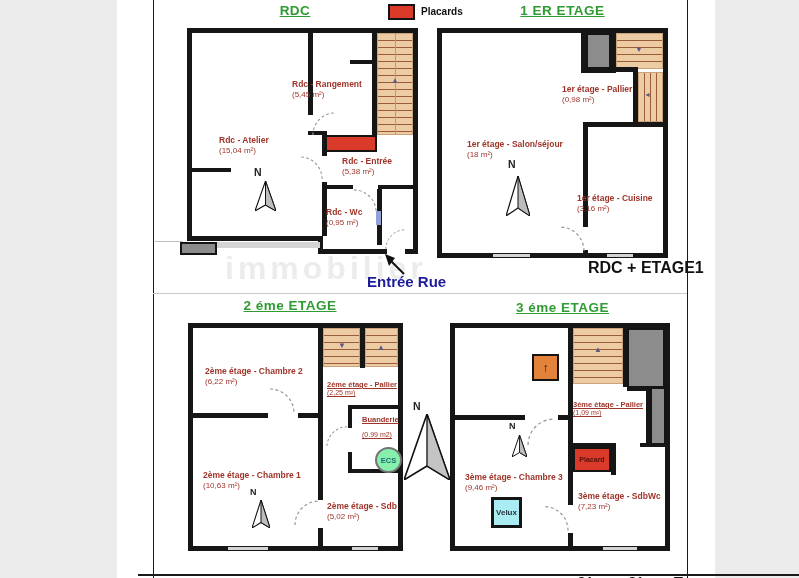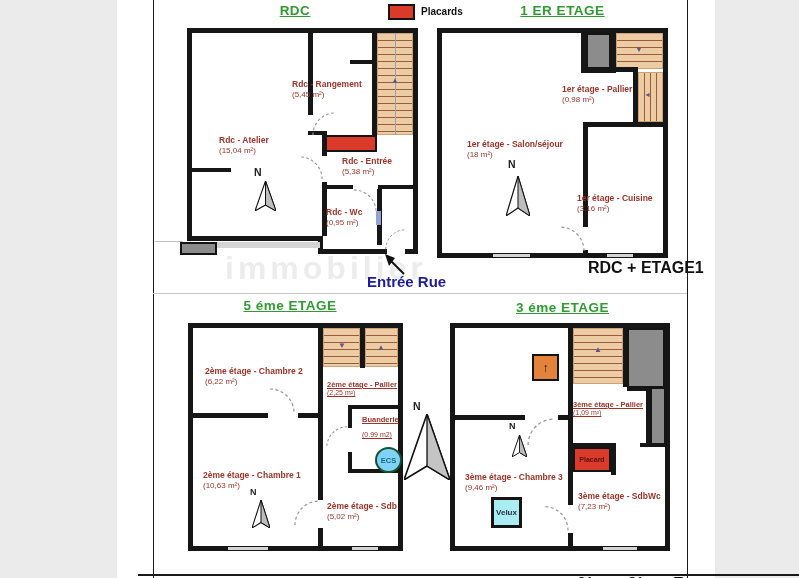--- a/index.html
+++ b/index.html
@@ -30,21 +30,21 @@
   .sarrow{position:absolute;color:#5a5a86;font-size:8px;line-height:8px;}
   .compass{position:absolute;}
   .watermark{position:absolute;left:225px;top:250px;font-size:32px;font-weight:bold;
              color:rgba(120,120,120,.14);letter-spacing:4px;}
   .divider{position:absolute;left:153px;top:293px;width:534px;height:1px;background:#c9c9c9;}
   .bottomline{position:absolute;left:138px;top:574px;width:661px;height:2px;background:#1a1a1a;}
   .groundline{position:absolute;left:155px;top:241px;width:28px;height:1px;background:#c0c0c0;}
   .legendlabel{position:absolute;color:#111;font-weight:bold;font-size:10px;}
   .navy{position:absolute;color:#1c1c9c;font-weight:bold;font-size:15px;}
   .ecs{position:absolute;left:375px;top:447px;width:27px;height:26px;border-radius:50%;
-       background:#7dd3fc;border:2px solid #14532d;box-sizing:border-box;
+       background:#86efac;border:2px solid #737373;box-sizing:border-box;
        display:flex;align-items:center;justify-content:center;
        font-size:7.5px;font-weight:bold;color:#1d6a70;}
   .velux{position:absolute;left:491px;top:497px;width:31px;height:31px;background:#a9ecf2;
          border:3px solid #141414;box-sizing:border-box;display:flex;align-items:center;
          justify-content:center;font-size:8px;font-weight:bold;color:#2a3340;}
   .trappe{position:absolute;left:532px;top:354px;width:27px;height:27px;background:#e2823b;
           border:2.5px solid #141414;box-sizing:border-box;display:flex;align-items:center;
           justify-content:center;color:#111;font-weight:bold;font-size:12px;}
   .placard3{position:absolute;left:573px;top:447px;width:38px;height:25px;background:#d93a2a;
             border:2px solid #141414;box-sizing:border-box;display:flex;align-items:center;
@@ -62,21 +62,21 @@
   <div class="vrule" style="left:687px"></div>
   <div class="bottomline"></div>
   <div class="divider"></div>
   <div class="groundline"></div>
   <div class="watermark">immobilier</div>
 
   <div class="title" style="left:240px;top:3px;width:110px">RDC</div>
   <div class="redbox" style="left:388px;top:4px;width:27px;height:16px"></div>
   <div class="legendlabel" style="left:421px;top:6px">Placards</div>
   <div class="title" style="left:495px;top:3px;width:135px">1 ER ETAGE</div>
-  <div class="title" style="left:215px;top:298px;width:150px">5 éme ETAGE</div>
+  <div class="title" style="left:215px;top:298px;width:150px">2 éme ETAGE</div>
   <div class="title" style="left:490px;top:300px;width:145px">3 éme ETAGE</div>
 
   <div class="wall" style="left:187px;top:28px;width:231px;height:5px"></div>
   <div class="wall" style="left:187px;top:28px;width:5px;height:213px"></div>
   <div class="wall" style="left:413px;top:28px;width:5px;height:226px"></div>
   <div class="wall" style="left:187px;top:236px;width:136px;height:5px"></div>
   <div class="wall" style="left:318px;top:236px;width:5px;height:18px"></div>
   <div class="wall" style="left:322px;top:249px;width:65px;height:5px"></div>
   <div class="wall" style="left:405px;top:249px;width:9px;height:5px"></div>
   <div class="wall" style="left:308px;top:28px;width:5px;height:87px"></div>

